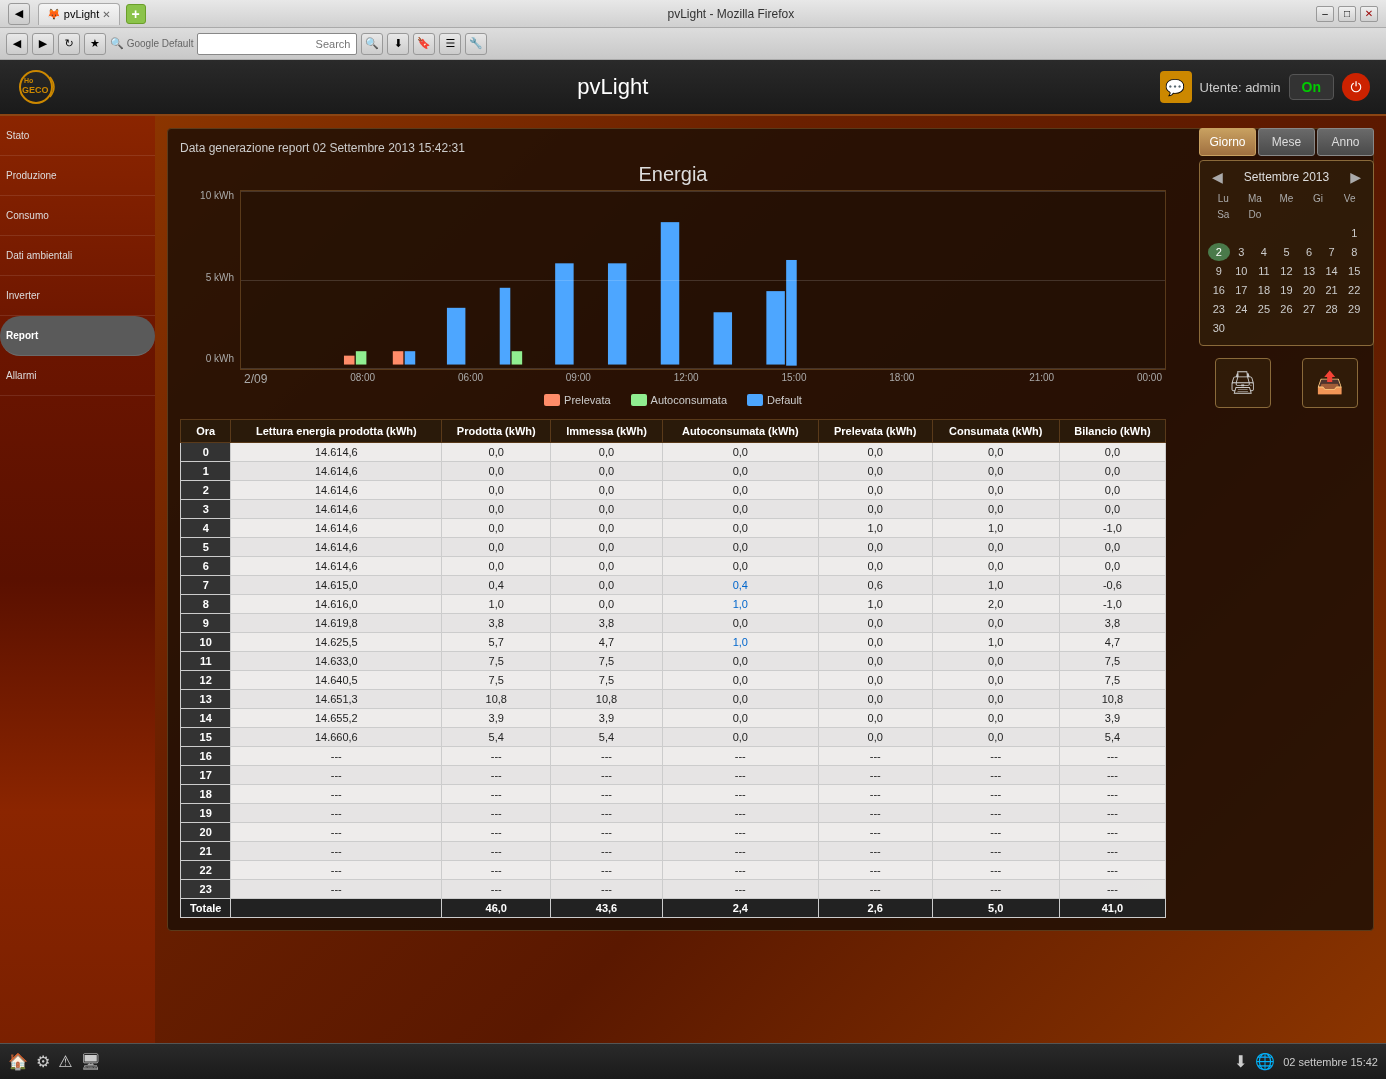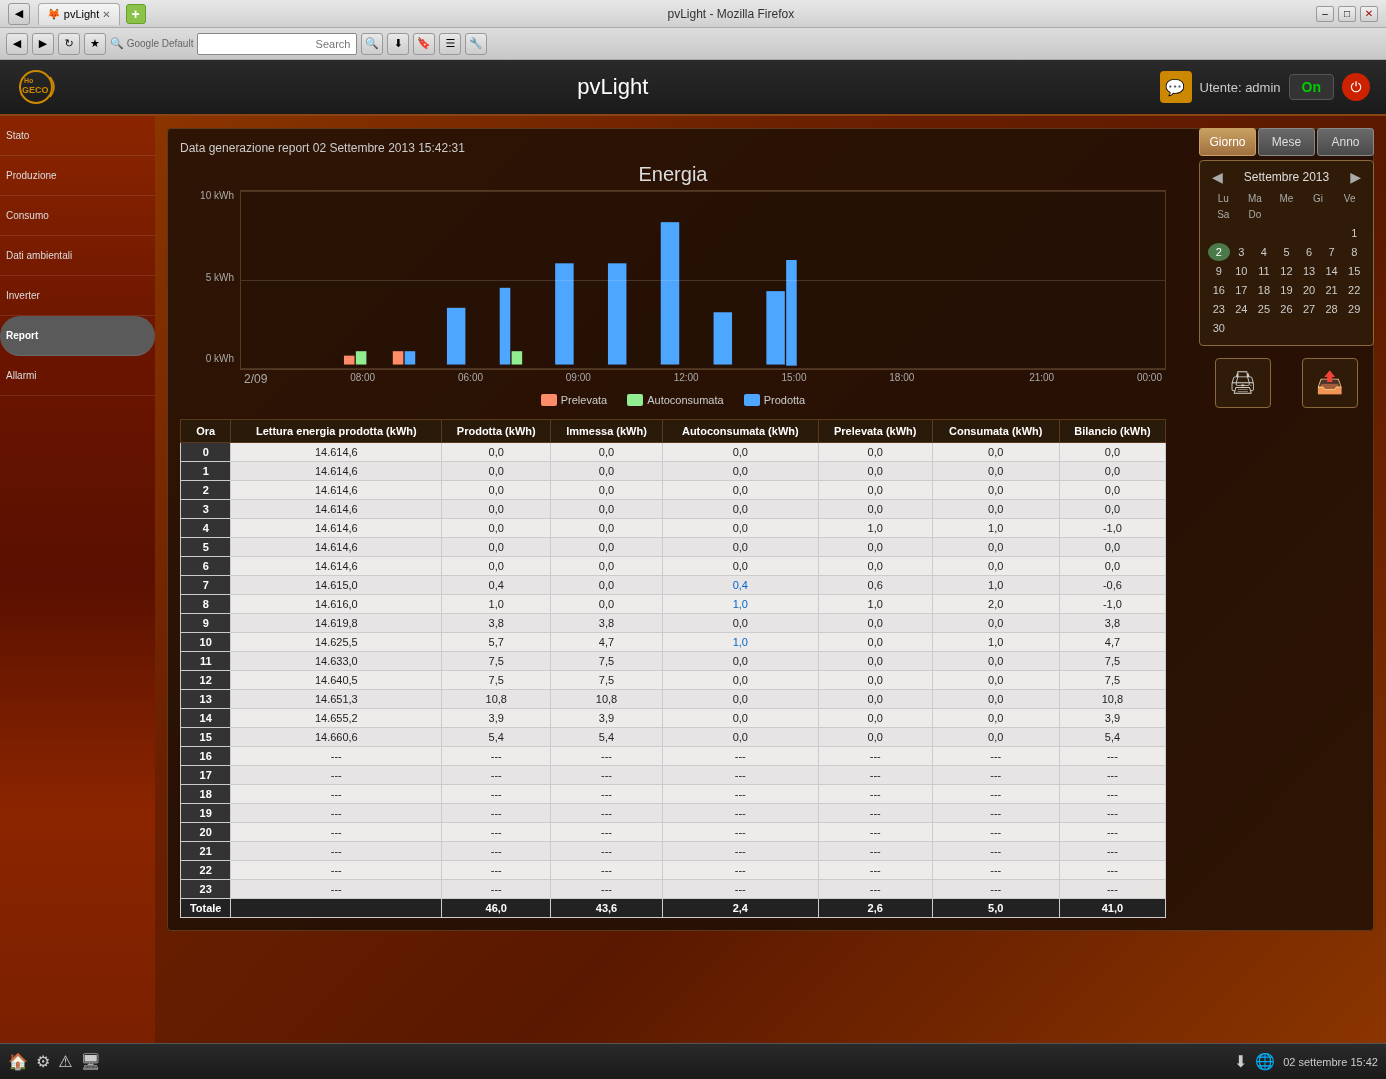--- a/index.html
+++ b/index.html
@@ -364,21 +364,21 @@
             <div class="legend-item">
               <div class="legend-color" style="background:#ff8c69;"></div>
               <span>Prelevata</span>
             </div>
             <div class="legend-item">
               <div class="legend-color" style="background:#90ee90;"></div>
               <span>Autoconsumata</span>
             </div>
             <div class="legend-item">
               <div class="legend-color" style="background:#4da6ff;"></div>
-              <span>Prodotta</span>
+              <span>Default</span>
             </div>
           </div>
         </div>
 
         <table class="data-table">
           <thead>
             <tr>
               <th>Ora</th>
               <th>Lettura energia prodotta (kWh)</th>
               <th>Prodotta (kWh)</th>

